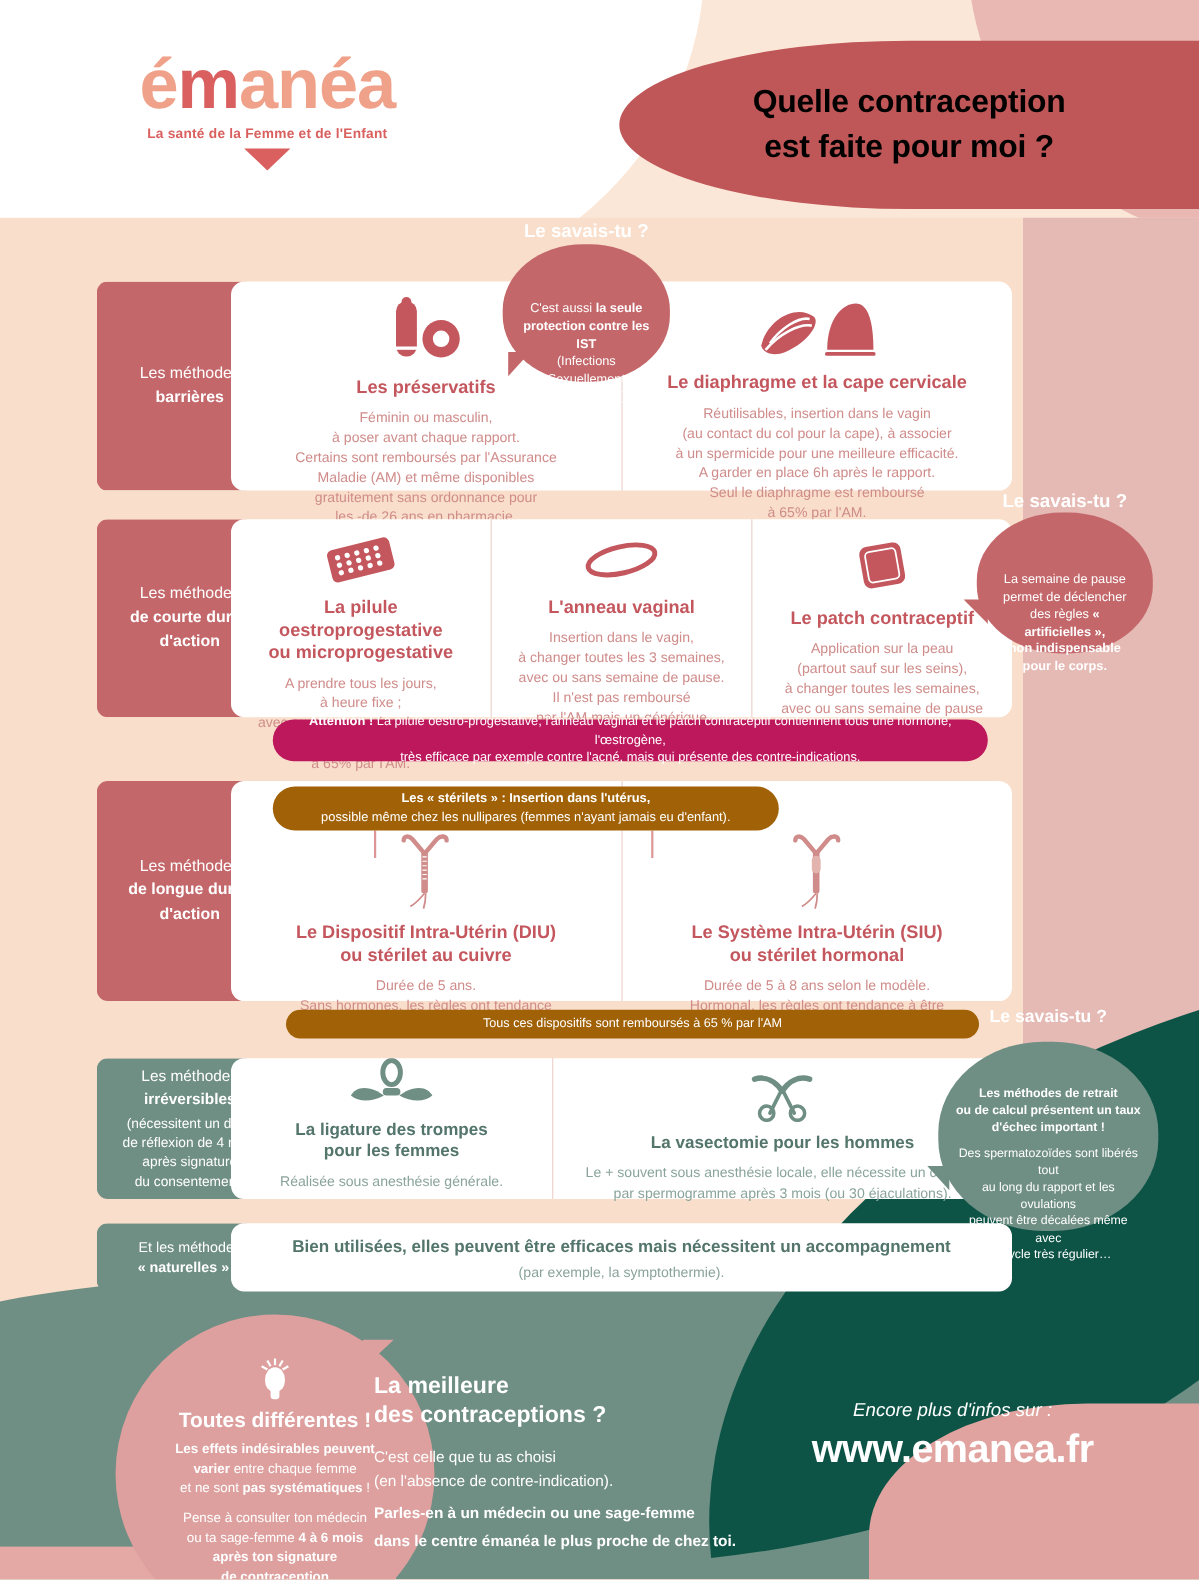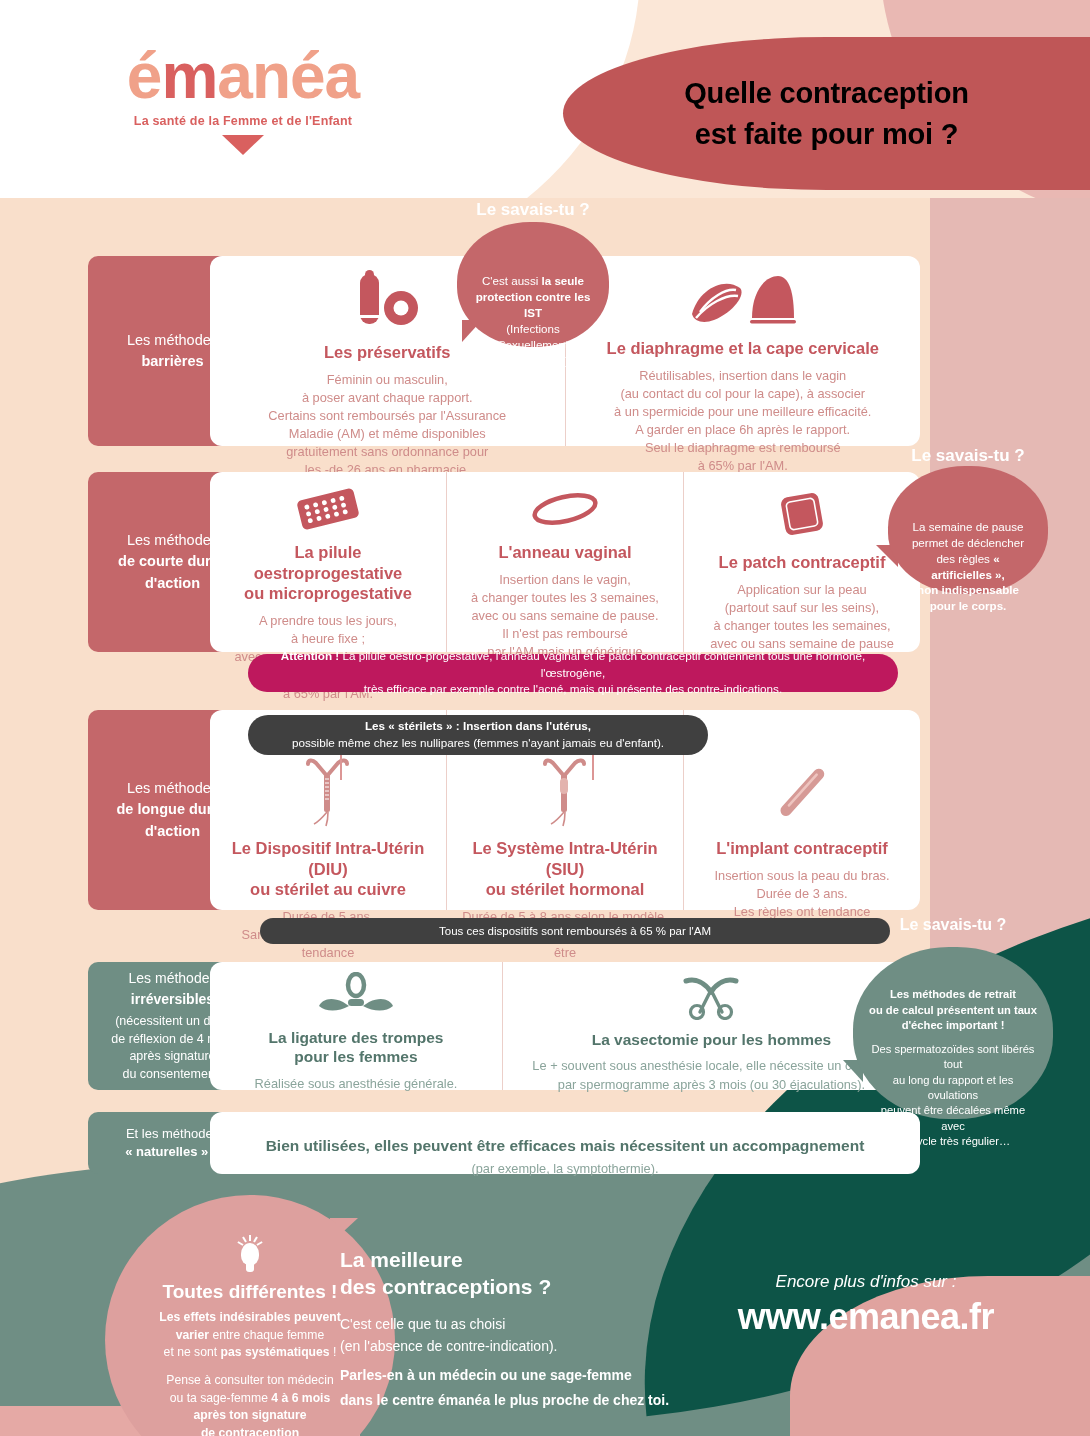--- a/index.html
+++ b/index.html
@@ -151,21 +151,21 @@
   .bubble.sage { background: #6f8e84; }
   .bubble .bt { font-size: 17px; font-weight: 700; margin-bottom: 7px; }
   .bubble .bb { font-size: 11.6px; line-height: 1.38; }
   .bubble .bb b { font-weight: 700; }
   .bubble-tail {
     position: absolute; width: 0; height: 0; z-index: 39;
   }
 
   
   .ribbon {
-    position: absolute; background: #404040; color: #fff;
+    position: absolute; background: #a16207; color: #fff;
     border-radius: 22px; display: flex; align-items: center;
     justify-content: center; text-align: center;
     font-size: 11.7px; line-height: 1.45; z-index: 30;
     padding: 6px 26px;
   }
   .ribbon b { font-weight: 700; }
   .ribbon.attention { background: #be185d; justify-content: flex-end; }
   .ribbon-stem {
     position: absolute; width: 1.6px; background: #dc9695; z-index: 29;
   }
@@ -430,35 +430,20 @@
               <path d="M27 56 C22 62 18 66 14 68" stroke="#cf8c8a" stroke-width="1.6" fill="none"></path>
               <path d="M28 56 C28 63 27 67 26 70" stroke="#cf8c8a" stroke-width="1.6" fill="none"></path>
             </svg>
           </div>
           <div class="card-title" style="white-space:pre-line">Le Système Intra-Utérin (SIU)
 ou stérilet hormonal</div>
           <div class="card-body" style="white-space:pre-line">Durée de 5 à 8 ans selon le modèle.
 Hormonal, les règles ont tendance à être
 diminuées voir stoppées.</div>
         </div>
-        <div class="col" style="padding-top:46px;">
-          <div class="icon-wrap">
-            <svg width="56" height="72" viewBox="0 0 56 72" aria-hidden="true">
-              <g transform="rotate(42 28 36)">
-                <rect x="23" y="6" width="11" height="60" rx="5.5" fill="#d69a96"></rect>
-                <rect x="26" y="12" width="2.6" height="44" rx="1.3" fill="#eec4bf"></rect>
-              </g>
-            </svg>
-          </div>
-          <div class="card-title">L'implant contraceptif</div>
-          <div class="card-body" style="white-space:pre-line">Insertion sous la peau du bras.
-Durée de 3 ans.
-Les règles ont tendance
-à être diminuées.</div>
-        </div>
       </div>
     </div>
   </div>
 
   <div class="ribbon" style="left:248px; top:715px; width:460px; height:40px;">
     <div><b>Les « stérilets » : Insertion dans l'utérus,</b><br><span>possible même chez les nullipares (femmes n'ayant jamais eu d'enfant).</span></div>
   </div>
   <div class="ribbon-stem" style="left:340px; top:755px; height:25px;"></div>
   <div class="ribbon-stem" style="left:592px; top:755px; height:25px;"></div>
 
@@ -470,21 +455,21 @@
     <div class="label-chip sage" style="height:128px; font-size:14px;">
       <span>Les méthodes</span>
       <b>irréversibles</b>
       <span class="sub" style="white-space:pre-line">(nécessitent un délai
 de réflexion de 4 mois
 après signature
 du consentement)</span>
     </div>
     <div class="card" style="left:122px; top:0; width:710px; height:128px;">
       <div class="cols">
-        <div class="col" style="flex:0.92; padding-top:10px;">
+        <div class="col" style="flex:0.92; padding-top:0;">
           <div class="icon-wrap" style="height:50px;">
             <svg width="80" height="46" viewBox="0 0 80 46" aria-hidden="true">
               <ellipse cx="40" cy="13" rx="8" ry="11" fill="none" stroke="#6f8e84" stroke-width="4.5"></ellipse>
               <path d="M27 30 C14 24 6 28 3 34 C10 40 22 40 33 34" fill="#6f8e84"></path>
               <path d="M53 30 C66 24 74 28 77 34 C70 40 58 40 47 34" fill="#6f8e84"></path>
               <rect x="32" y="27" width="16" height="7" rx="3.5" fill="#6f8e84"></rect>
             </svg>
           </div>
           <div class="card-title sage" style="white-space:pre-line; font-size:15.5px;">La ligature des trompes
 pour les femmes</div>
@@ -525,21 +510,21 @@
   <div class="bubble-tail" style="left:843px; top:1060px; border-right:20px solid #6f8e84; border-bottom:22px solid transparent;"></div>
 
   <div class="section" style="left:88px; top:1112px; width:832px; height:62px;">
     <div class="label-chip sage" style="height:62px; font-size:13px; line-height:1.4;">
       <span>Et les méthodes</span>
       <b>« naturelles » ?</b>
     </div>
     <div class="card" style="left:122px; top:0; width:710px; height:62px;">
       <div class="cols">
         <div class="col" style="padding-top:12px;">
-          <div class="card-title sage" style="margin-top:12px; font-size:15.5px;">Bien utilisées, elles peuvent être efficaces mais nécessitent un accompagnement</div>
+          <div class="card-title sage" style="margin-top:0; font-size:15.5px;">Bien utilisées, elles peuvent être efficaces mais nécessitent un accompagnement</div>
           <div class="card-body sage" style="margin-top:5px;">(par exemple, la symptothermie).</div>
         </div>
       </div>
     </div>
   </div>
 
   <div class="bubble-tail" style="left:330px; top:1218px; border-left:28px solid #dda09e; border-bottom:26px solid transparent; z-index:44;"></div>
 
   <div id="footer-bubble">
     <div class="bulb">

